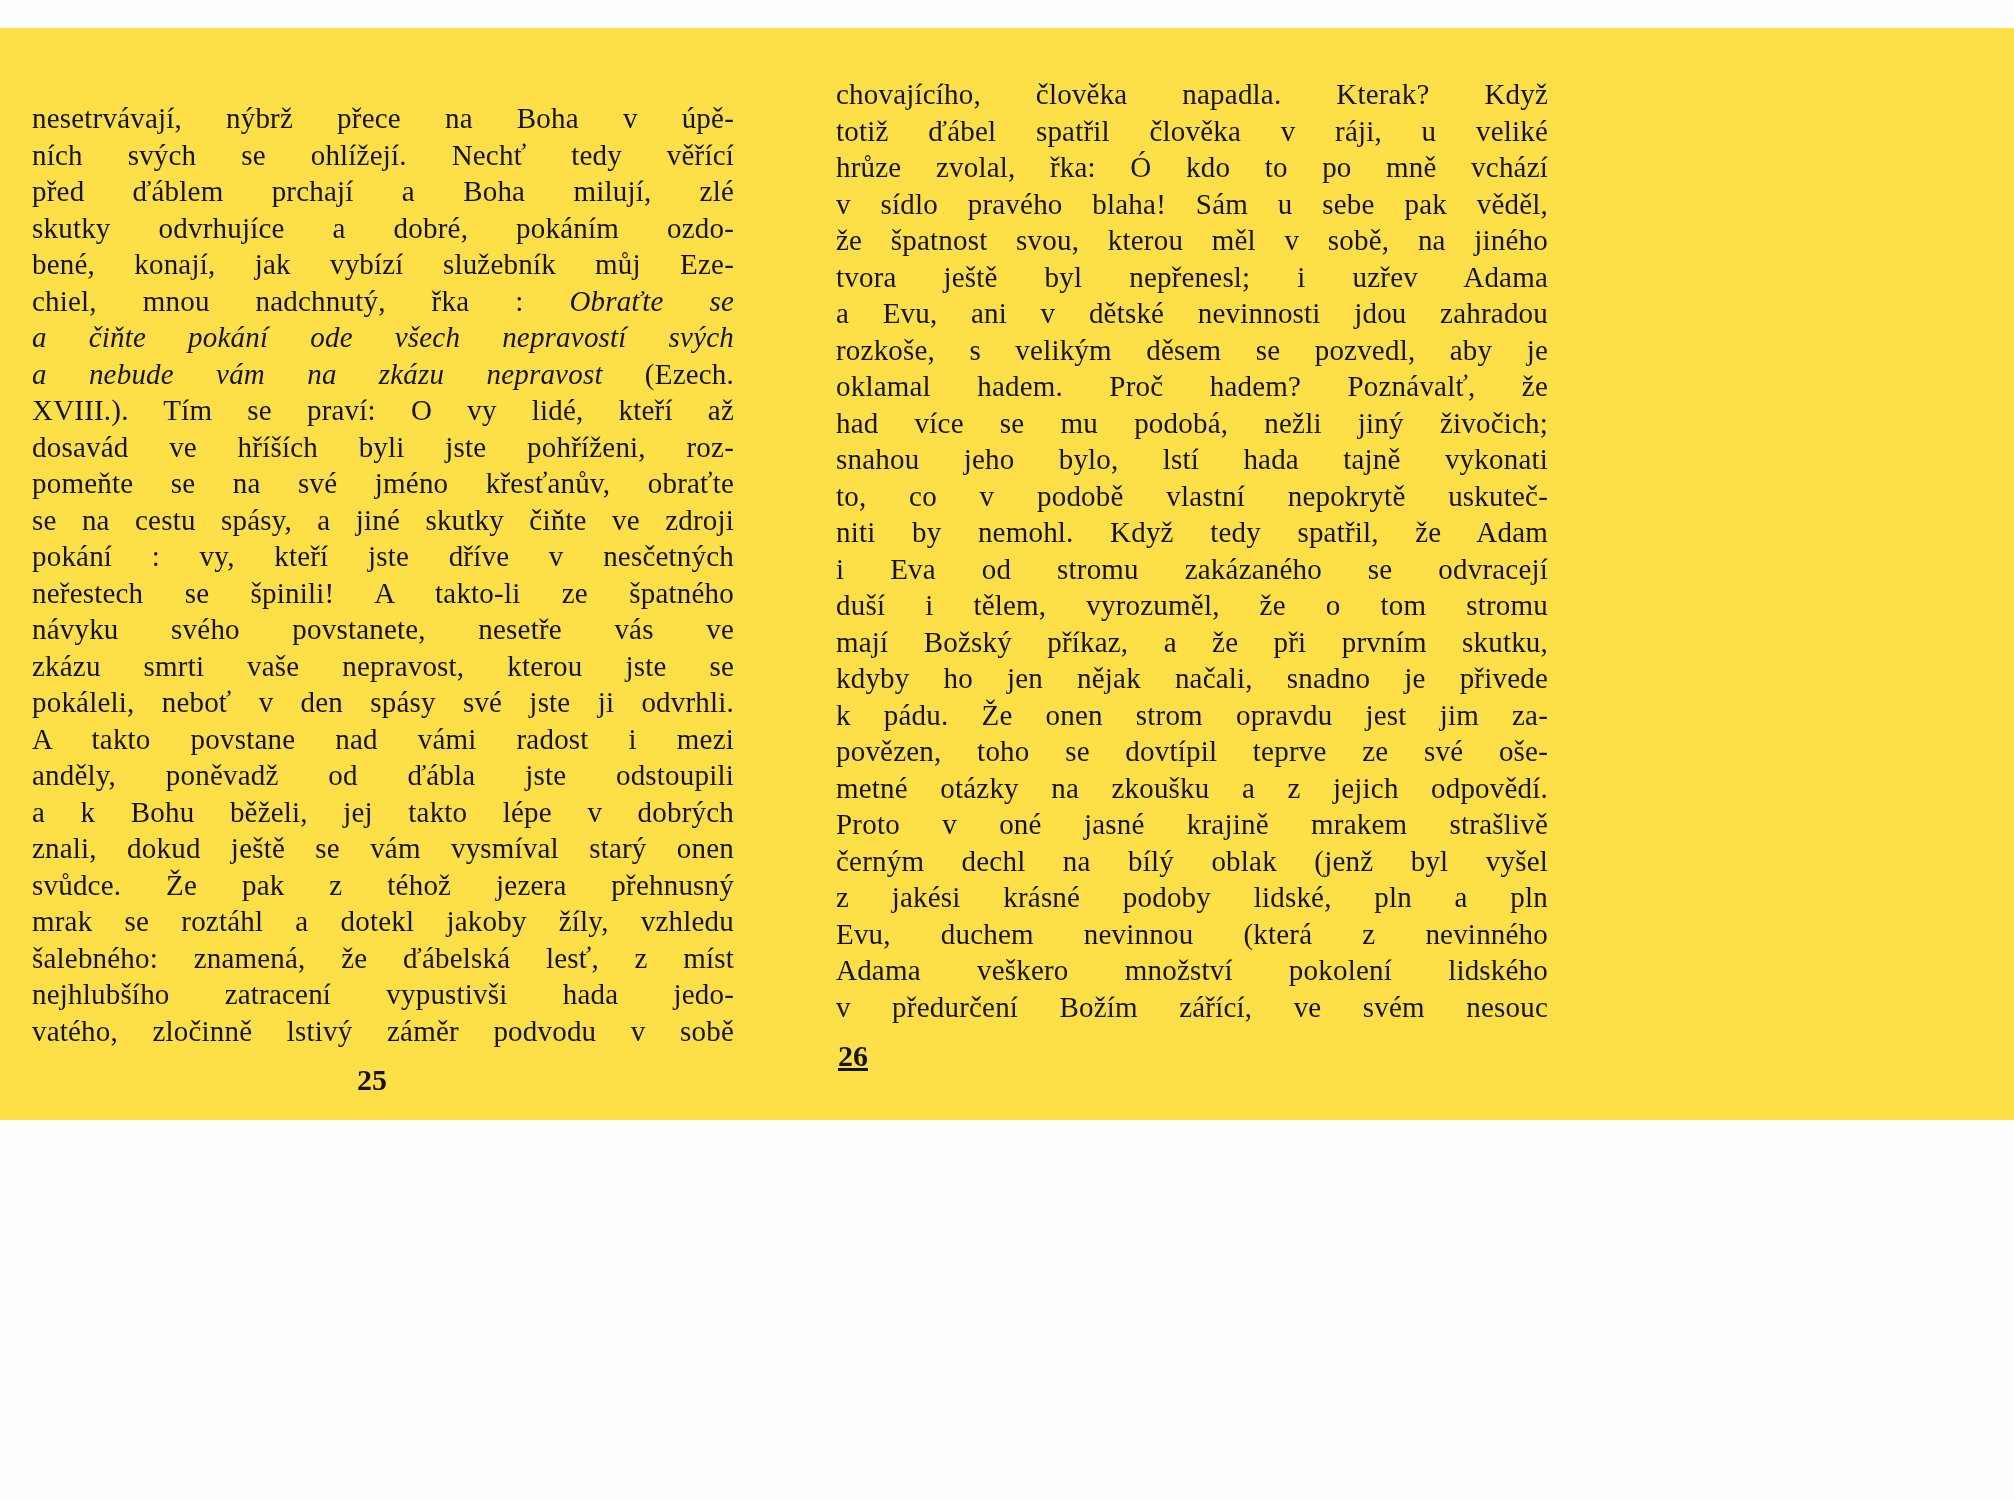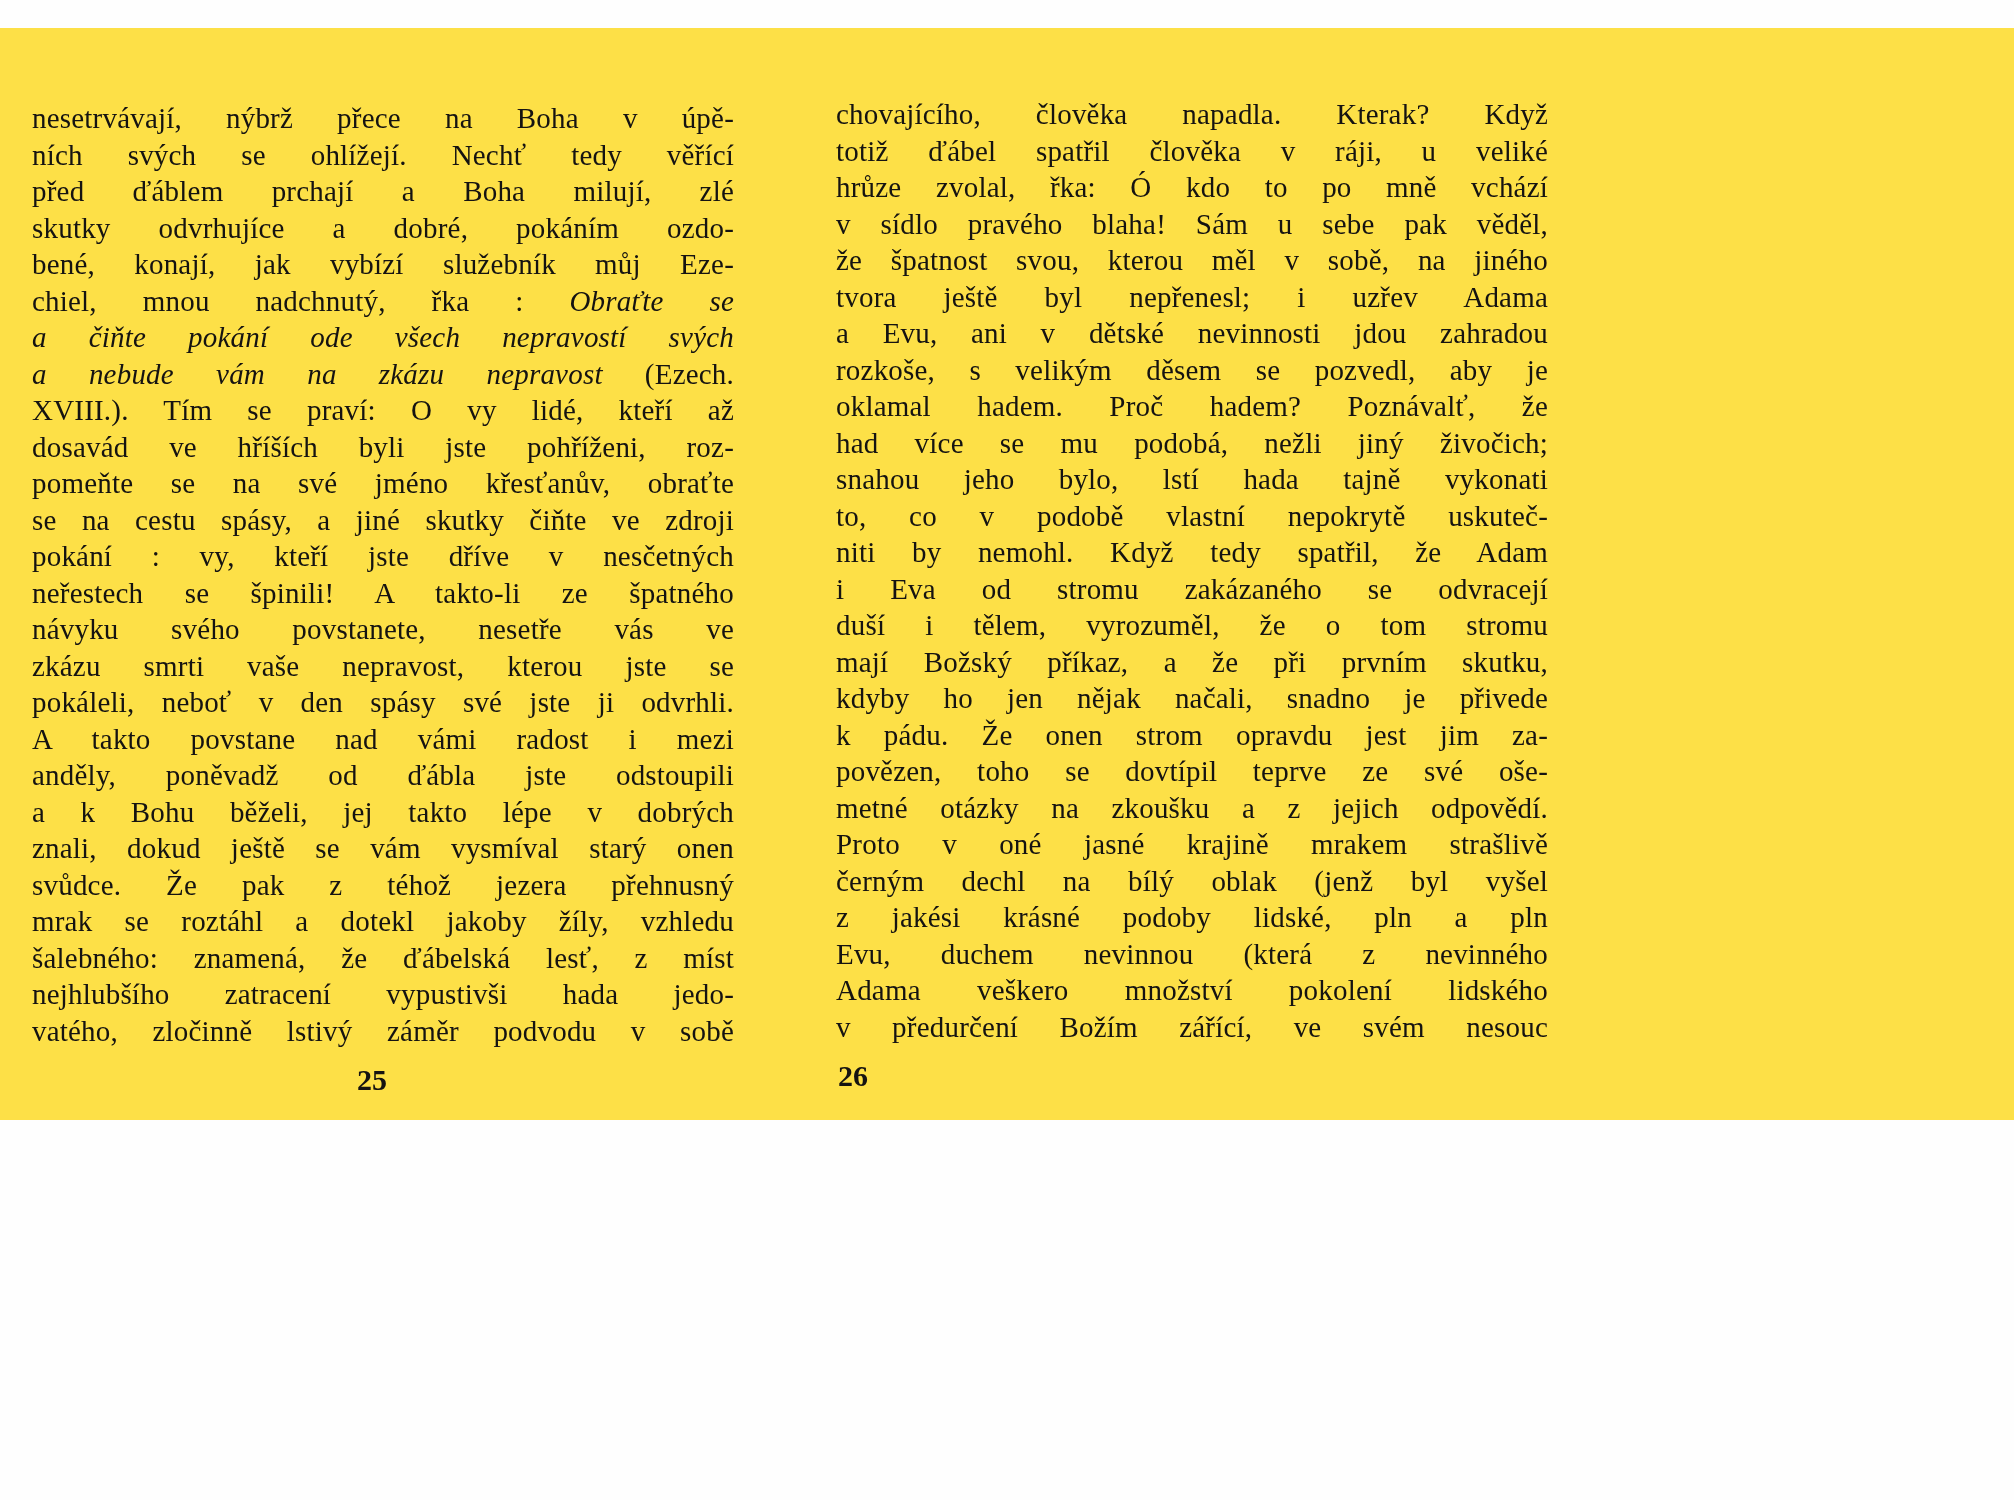--- a/index.html
+++ b/index.html
@@ -25,21 +25,21 @@
   .page {
     position: absolute;
   }
   .page-left {
     left: 32px;
     top: 72px;
     width: 702px;
   }
   .page-right {
     left: 836px;
-    top: 68px;
+    top: 48px;
     width: 712px;
   }
   .line {
     font-size: 29px;
     line-height: 36.5px;
     letter-spacing: 0.2px;
     text-align: justify;
     text-align-last: justify;
     -moz-text-align-last: justify;
     white-space: normal;
@@ -52,20 +52,21 @@
     font-size: 30px;
     margin-top: 14px;
   }
   .page-number-left {
     text-align: center;
     padding-right: 22px;
   }
   .page-number-right {
     text-align: left;
     padding-left: 2px;
+    text-decoration: underline;
   }
 </style>
 </head>
 <body>
 
 <div class="spread">
 
   <section class="page page-left">
     <div class="page-lines">
         <div class="line"><span>nesetrvávají, nýbrž přece na Boha v úpě-</span></div>

